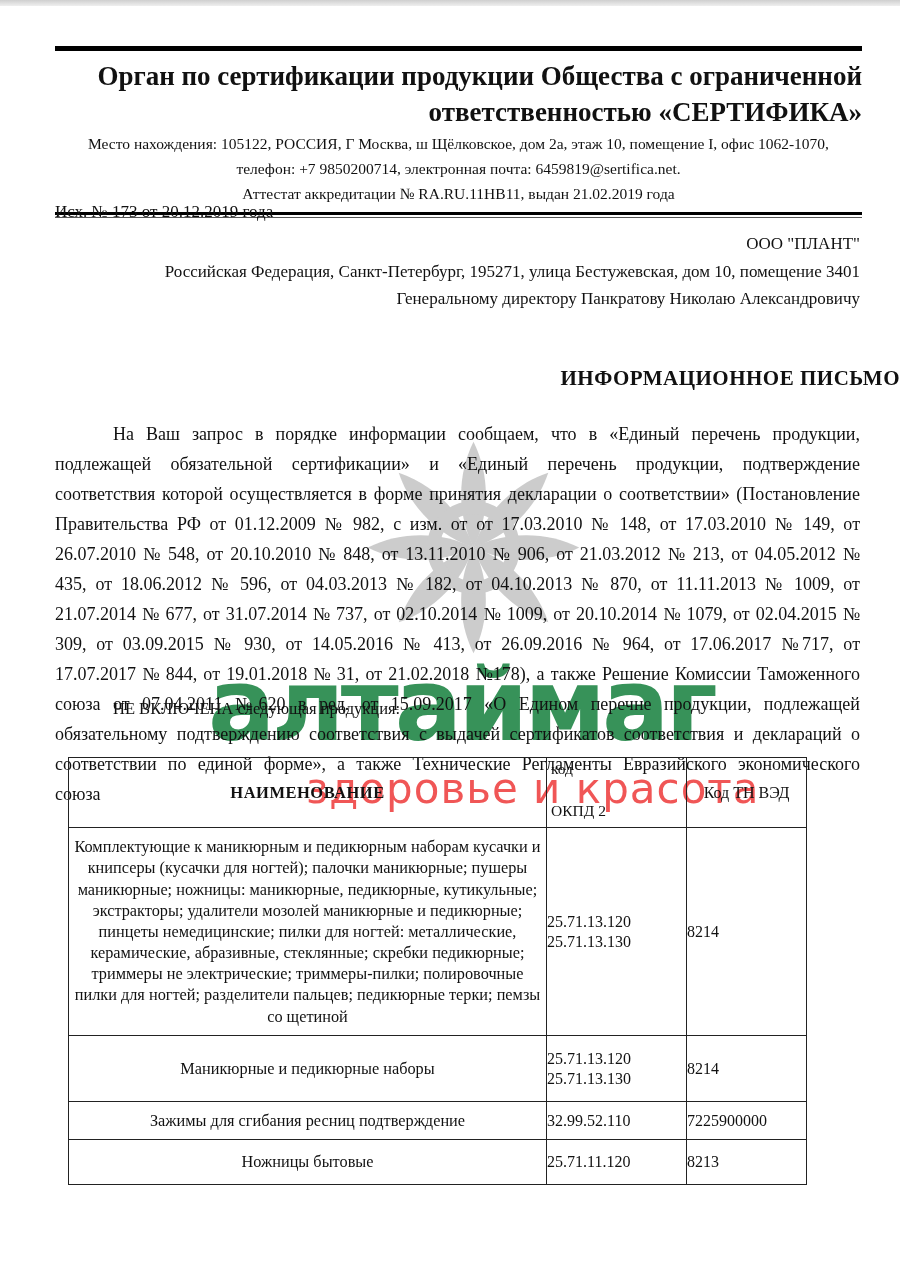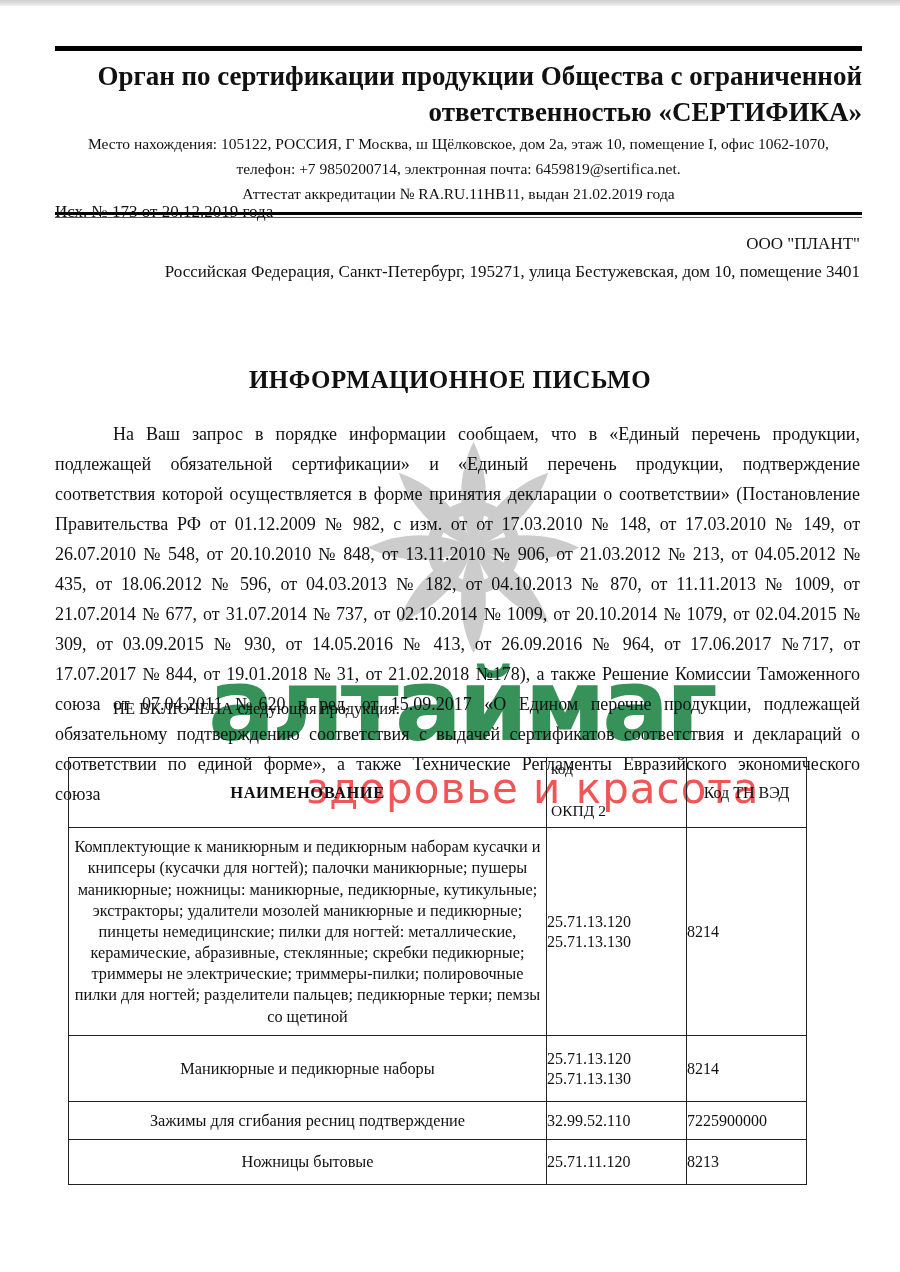--- a/index.html
+++ b/index.html
@@ -48,21 +48,21 @@
 
   .ref-line{position:absolute;left:55px;top:202px;font-size:17px;}
 
   .recipient{
     position:absolute;right:40px;top:230px;left:55px;
     text-align:right;font-size:17px;line-height:1.62;
   }
 
   .doc-title{
     position:absolute;left:0;right:0;top:366px;
-    text-align:center;font-size:25px;font-weight:bold;letter-spacing:.5px;
+    text-align:right;font-size:21px;font-weight:bold;letter-spacing:.5px;
   }
 
   .body-paragraph{
     position:absolute;left:55px;right:40px;top:420px;
     font-size:18px;line-height:1.665;text-align:justify;
     text-indent:58px;word-spacing:1.5px;
   }
 
   .not-included{position:absolute;left:113px;top:699px;font-size:16.5px;}
 
@@ -134,20 +134,21 @@
       <div class="lh-addr">Аттестат аккредитации № RA.RU.11НВ11, выдан 21.02.2019 года</div>
       <div class="lh-rule-bottom1"></div>
       <div class="lh-rule-bottom2"></div>
     </div>
 
     <div class="ref-line">Исх. № 173 от 20.12.2019 года</div>
 
     <div class="recipient">
       <div>ООО "ПЛАНТ"</div>
       <div>Российская Федерация, Санкт-Петербург, 195271, улица Бестужевская, дом 10, помещение 3401</div>
+      <div>Генеральному директору Панкратову Николаю Александровичу</div>
     </div>
 
     <div class="doc-title">ИНФОРМАЦИОННОЕ ПИСЬМО</div>
 
     <div class="body-paragraph">На Ваш запрос в порядке информации сообщаем, что в «Единый перечень продукции, подлежащей обязательной сертификации» и «Единый перечень продукции, подтверждение соответствия которой осуществляется в форме принятия декларации о соответствии» (Постановление Правительства РФ от 01.12.2009 № 982, с изм. от от 17.03.2010 № 148, от 17.03.2010 № 149, от 26.07.2010 № 548, от 20.10.2010 № 848, от 13.11.2010 № 906, от 21.03.2012 № 213, от 04.05.2012 № 435, от 18.06.2012 № 596, от 04.03.2013 № 182, от 04.10.2013 № 870, от 11.11.2013 № 1009, от 21.07.2014 № 677, от 31.07.2014 № 737, от 02.10.2014 № 1009, от 20.10.2014 № 1079, от 02.04.2015 № 309, от 03.09.2015 № 930, от 14.05.2016 № 413, от 26.09.2016 № 964, от 17.06.2017 №717, от 17.07.2017 № 844, от 19.01.2018 № 31, от 21.02.2018 №178), а также Решение Комиссии Таможенного союза от 07.04.2011 №620 в ред. от 15.09.2017 «О Едином перечне продукции, подлежащей обязательному подтверждению соответствия с выдачей сертификатов соответствия и деклараций о соответствии по единой форме», а также Технические Регламенты Евразийского экономического союза</div>
 
     <div class="not-included">НЕ ВКЛЮЧЕНА следующая продукция:</div>
 
     <table class="products">
       <colgroup>

